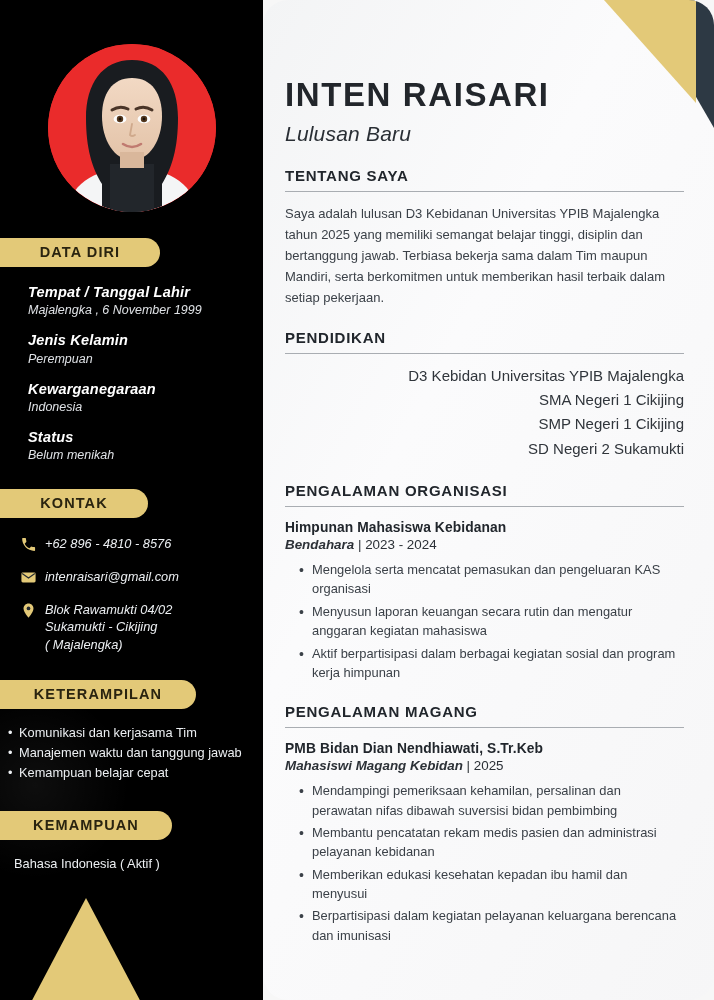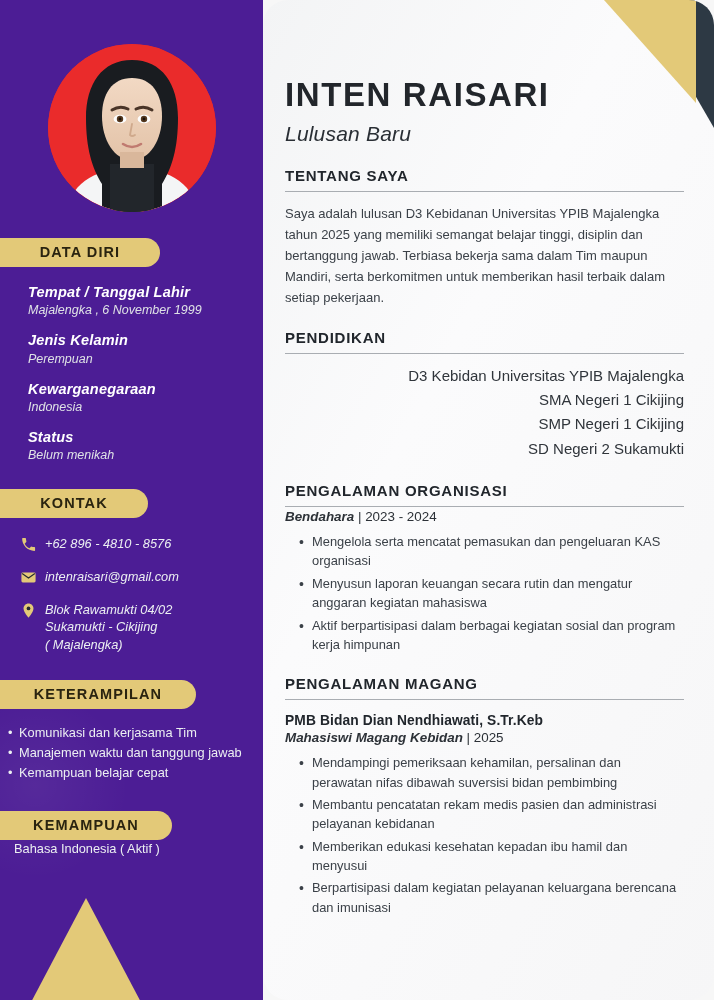--- a/index.html
+++ b/index.html
@@ -15,21 +15,21 @@
     display:flex;
     background:#f7f7f7;
     overflow:hidden;
   }
 
   
   .sidebar {
     position:relative;
     width:263px;
     flex:0 0 263px;
-    background:#4c1d95;
+    background:#000000;
     color:#ffffff;
     overflow:hidden;
     z-index:2;
   }
   .sidebar-inner { position:relative; z-index:3; }
 
   .tri-bl {
     position:absolute;
     left:28px; bottom:-8px;
     width:0; height:0;
@@ -126,20 +126,21 @@
   }
   .bul:before {
     content:"\2022";
     position:absolute;
     left:0; top:0;
     color:#eceff2;
   }
   .plain-txt {
     font-size:12.8px;
     color:#eceff2;
+    margin-top:15px;
     line-height:1.4;
   }
 
   
   .main {
     position:relative;
     flex:1 1 auto;
     background:linear-gradient(118deg,#f3f4f5 0%,#fbfbfc 38%,#f6f6f7 100%);
     overflow:hidden;
     border-radius:25px;
@@ -389,20 +390,21 @@
       <div class="rule"></div>
       <div class="edu-list">
         <div class="edu-line">D3 Kebidan Universitas YPIB Majalengka</div>
         <div class="edu-line">SMA Negeri 1 Cikijing</div>
         <div class="edu-line">SMP Negeri 1 Cikijing</div>
         <div class="edu-line">SD Negeri 2 Sukamukti</div>
       </div>
 
       <div class="sec-head">PENGALAMAN ORGANISASI</div>
       <div class="rule"></div>
+      <div class="job-title">Himpunan Mahasiswa Kebidanan</div>
       <div class="job-meta">
         <b>Bendahara</b>
         <span>| 2023 - 2024</span>
       </div>
       <div class="job-bullets">
         <div class="jb">Mengelola serta mencatat pemasukan  dan pengeluaran KAS organisasi</div>
         <div class="jb">Menyusun laporan keuangan secara rutin dan mengatur anggaran kegiatan mahasiswa</div>
         <div class="jb">Aktif berpartisipasi dalam berbagai kegiatan sosial dan program kerja himpunan</div>
       </div>
 

